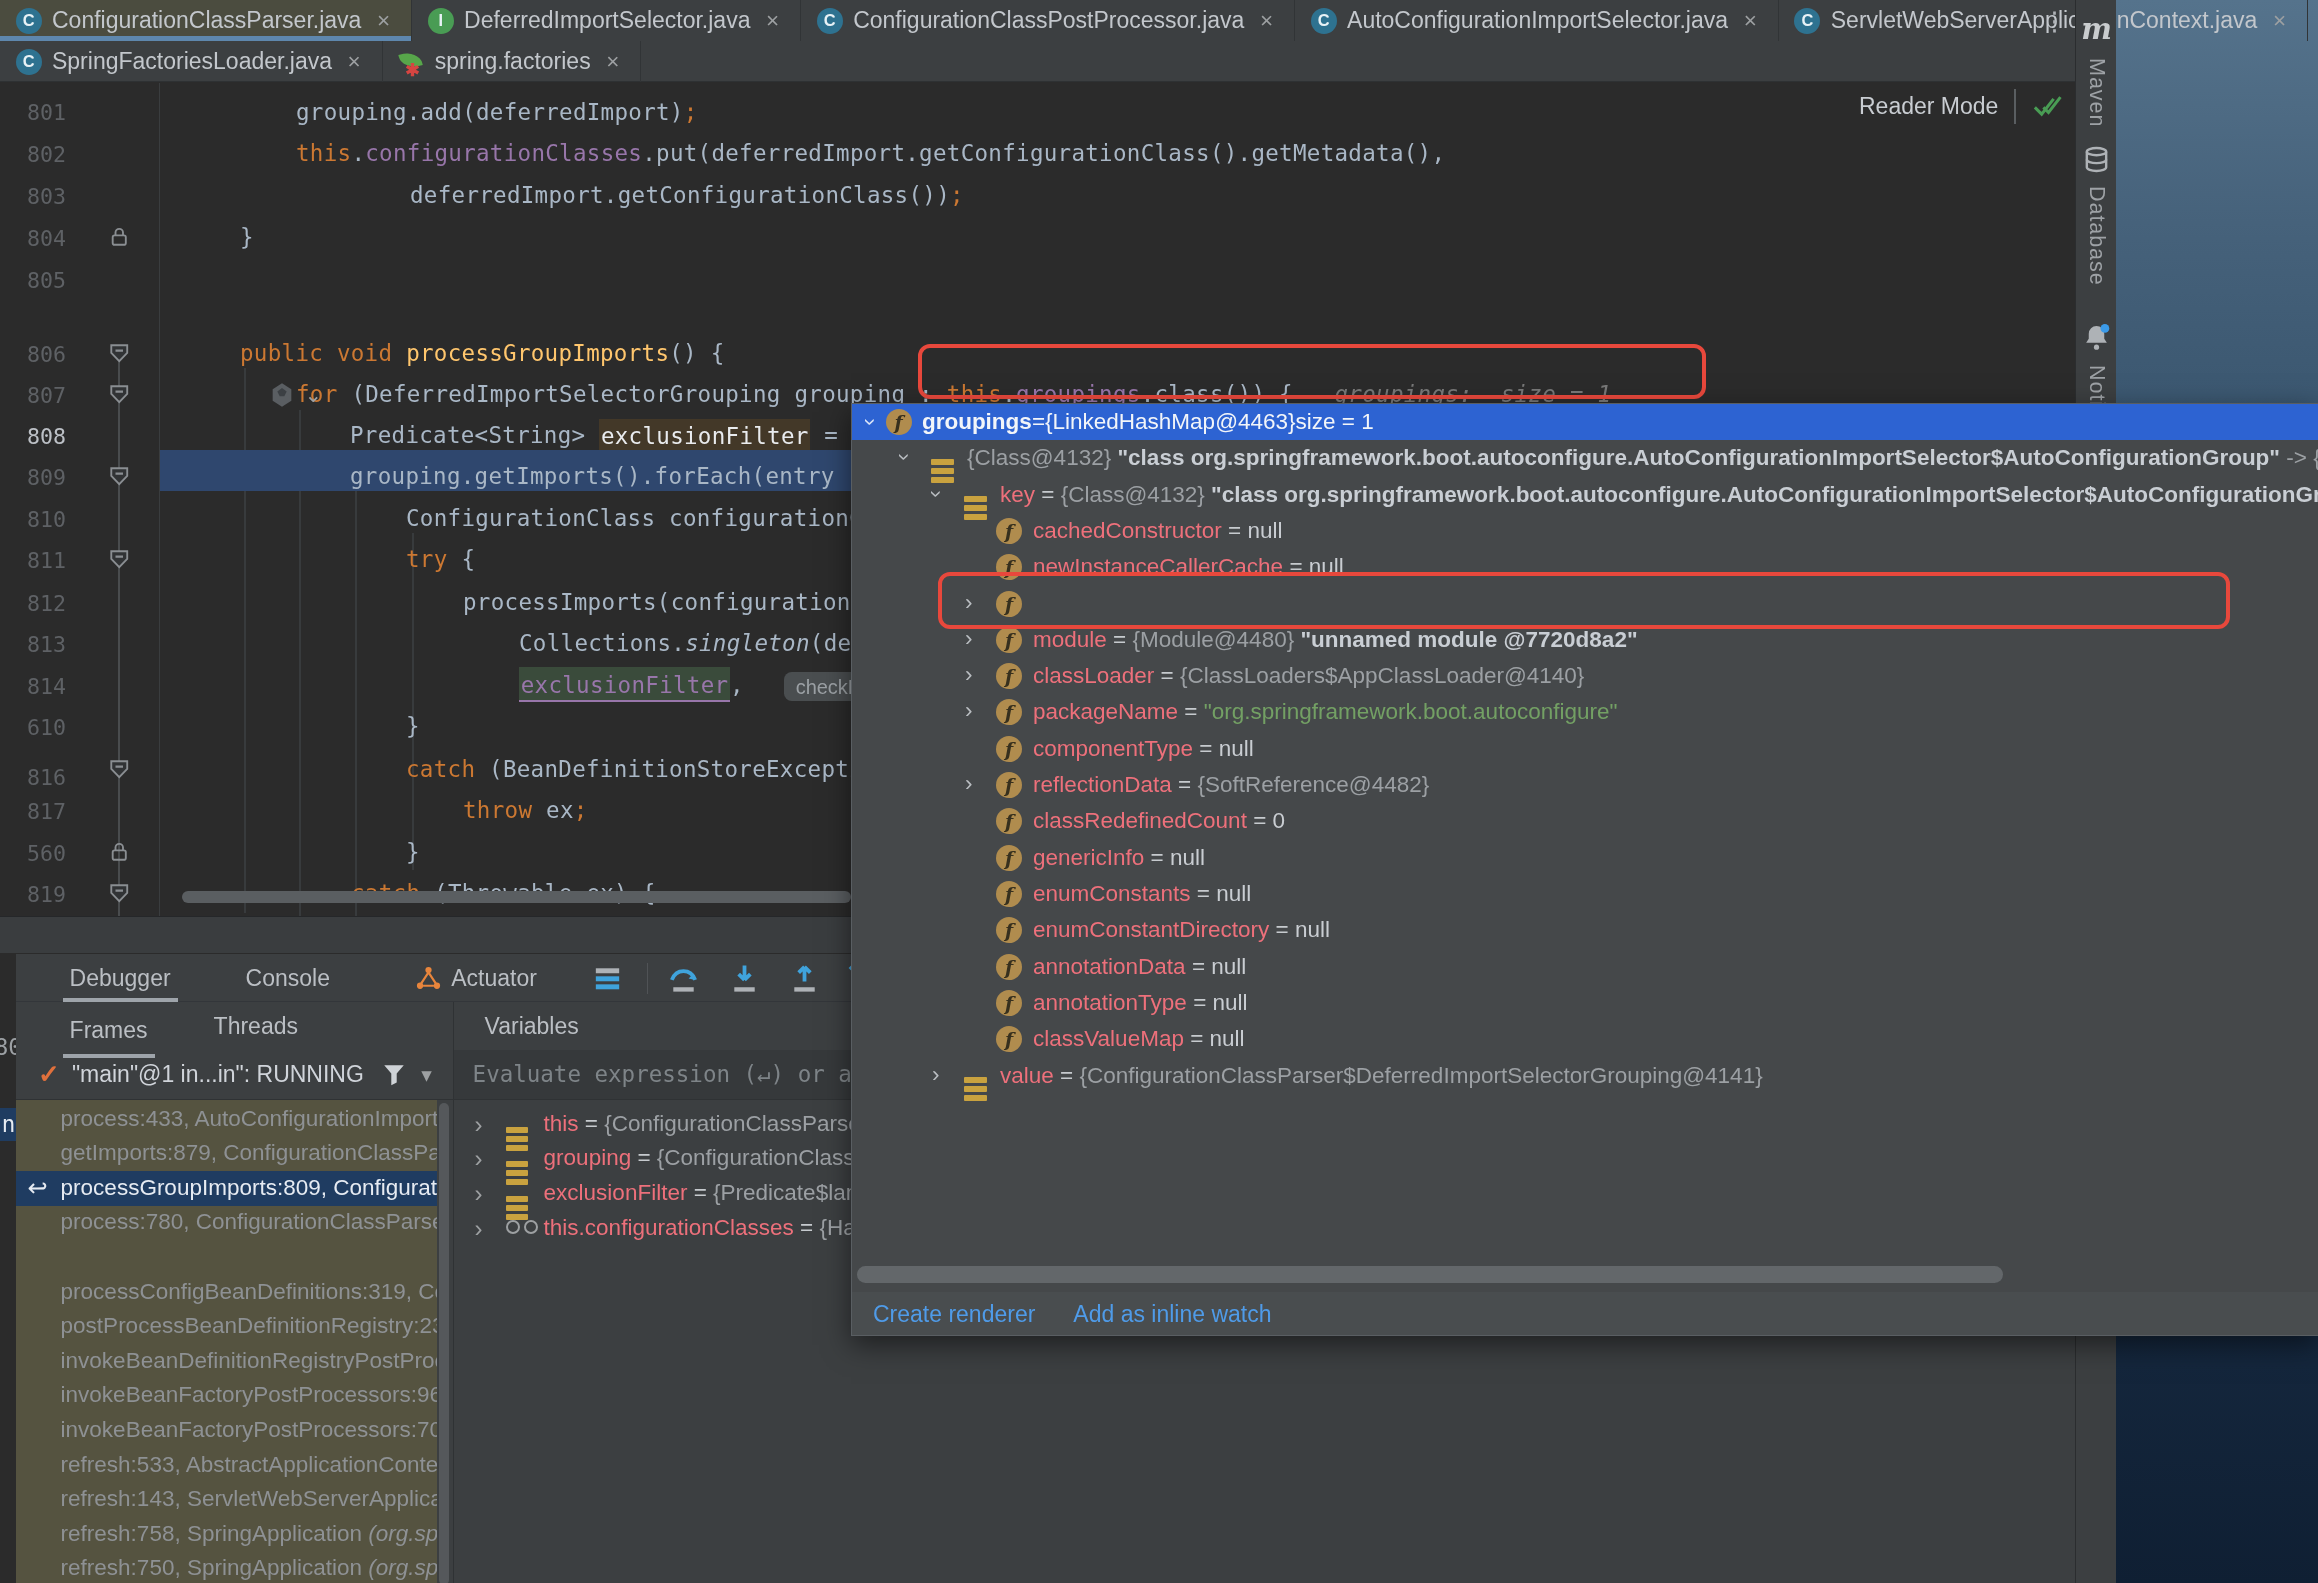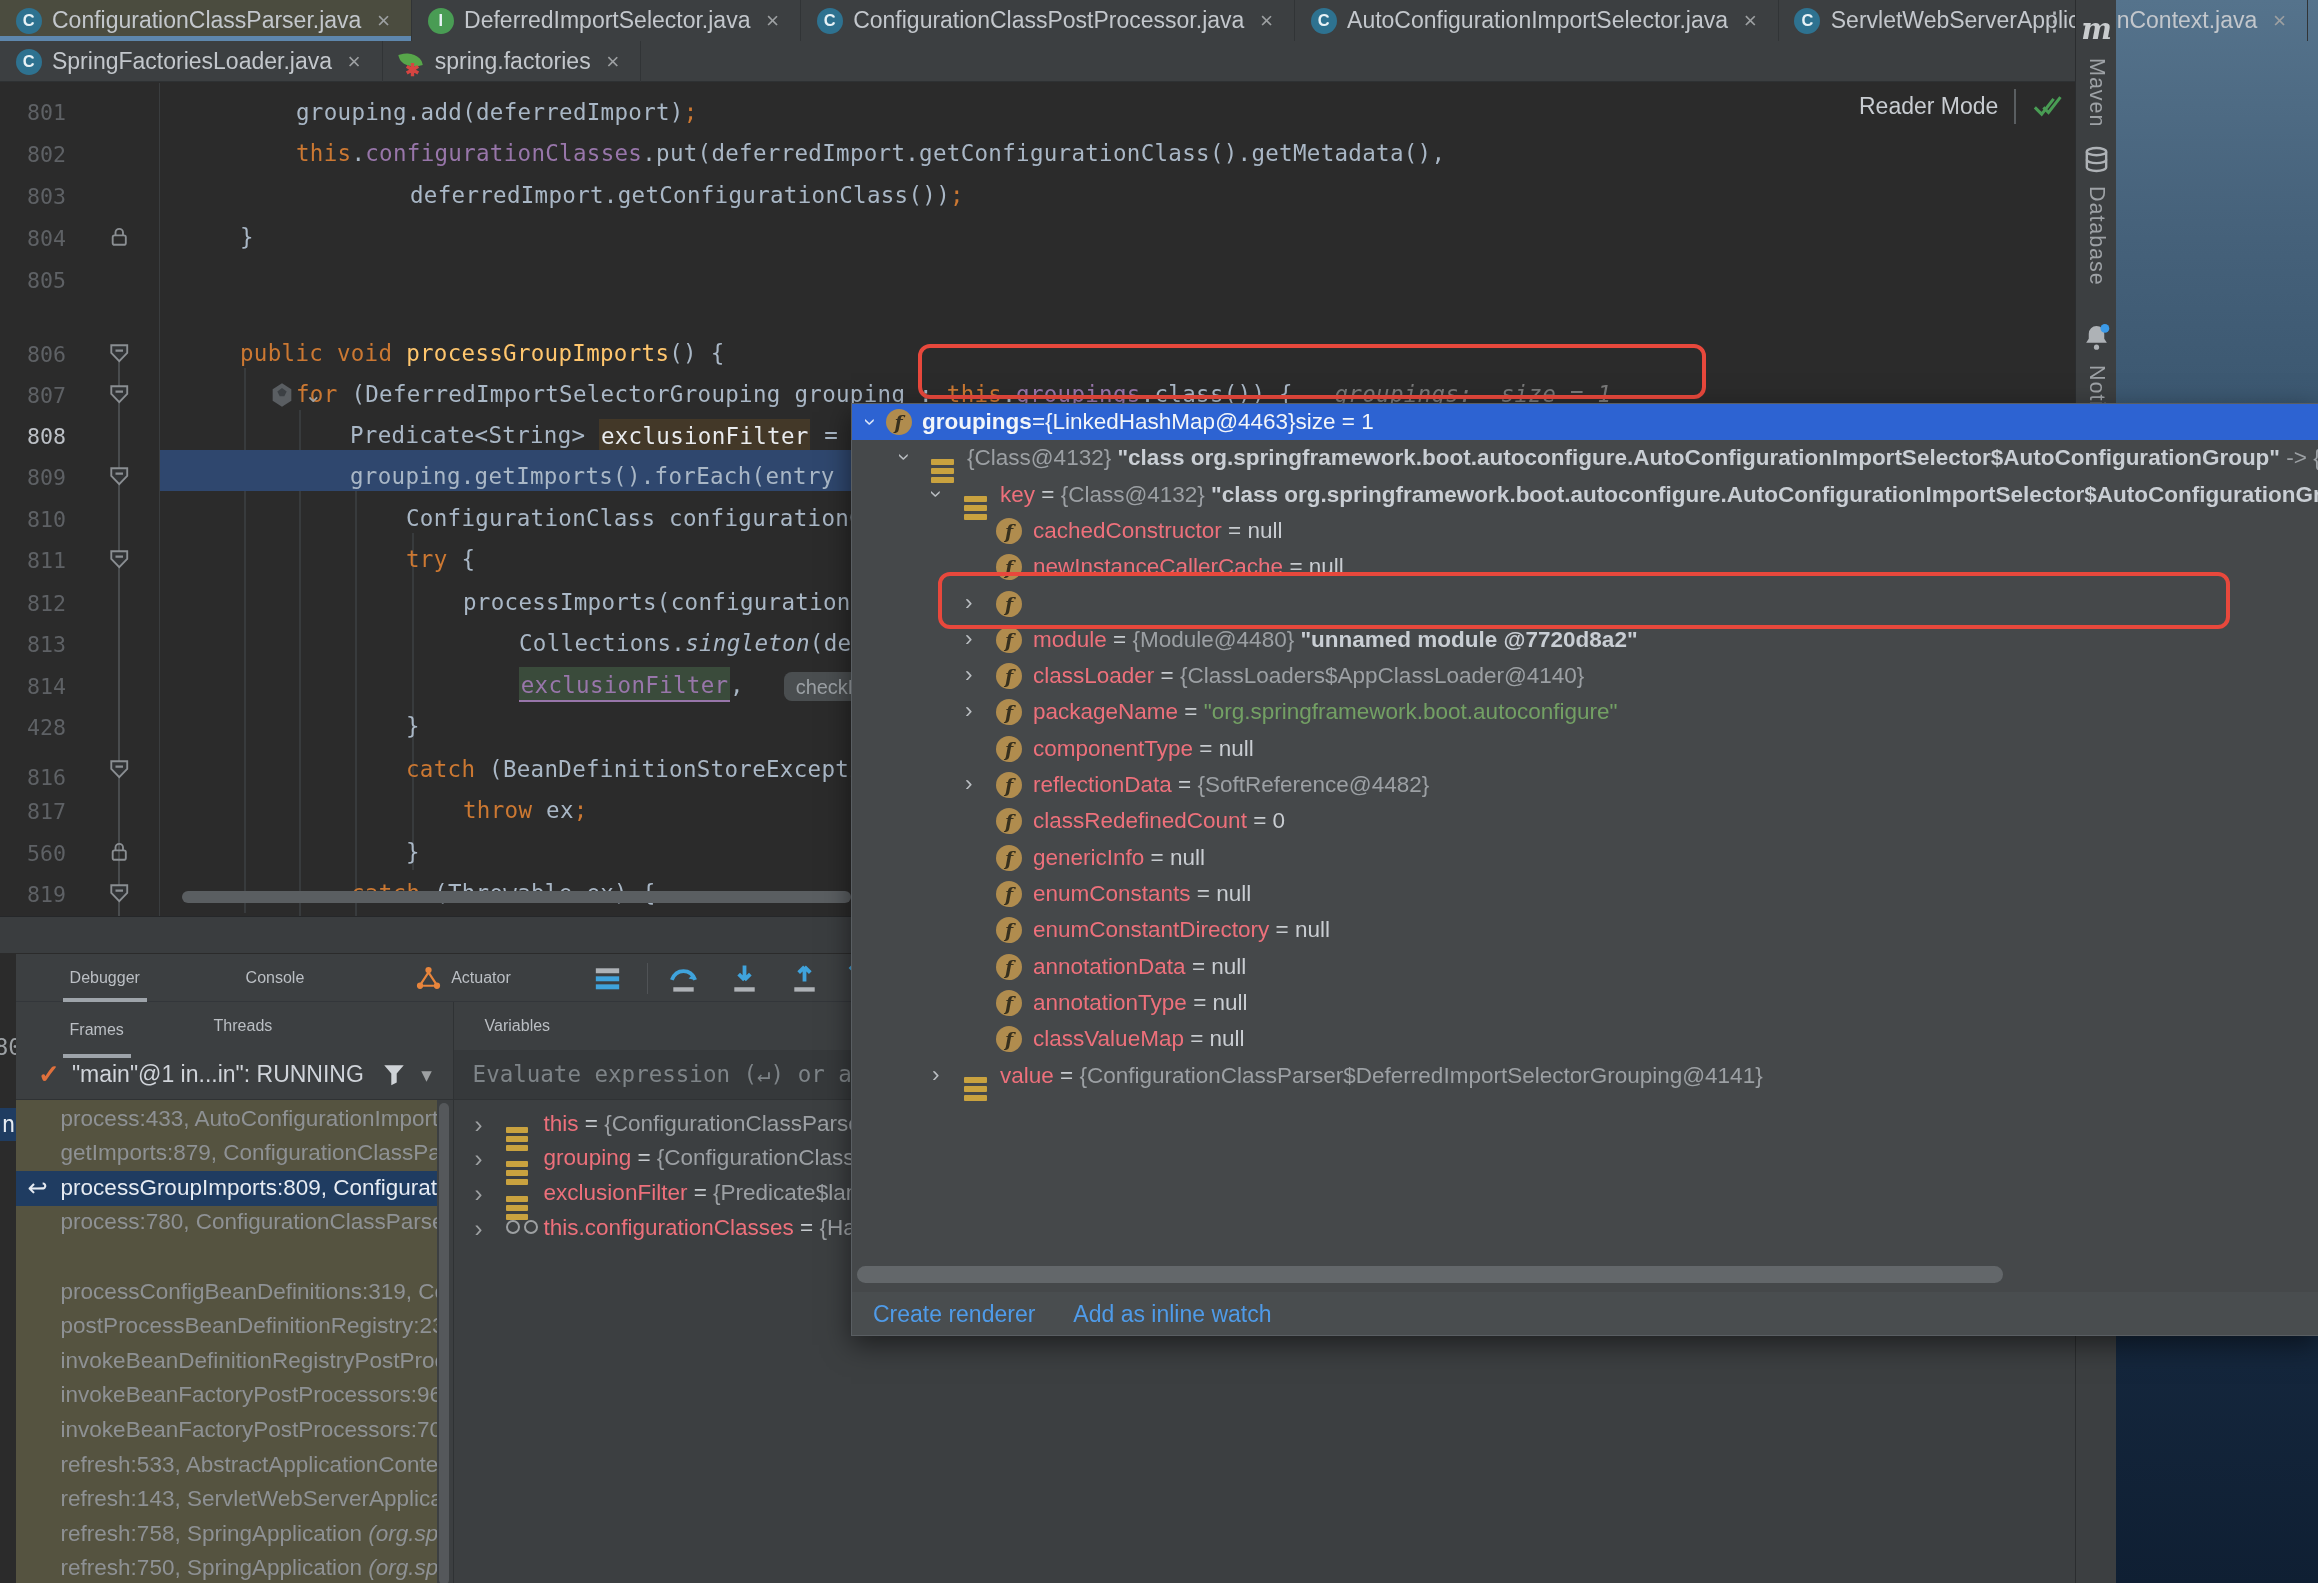--- a/index.html
+++ b/index.html
@@ -64,21 +64,21 @@
   #reader-mode { left:1859px; top:86px; height:40px; display:flex; align-items:center; gap:15.6px; }
   #reader-mode .label { color:#C9CDD2; font-size:23px; }
   #reader-mode .vsep { width:1.7px; height:35px; background:#5A5E61; }
 
   
   #midband { left:0; top:916px; width:2075px; height:37px; background:#3A3D3F; border-top:0.9px solid #252729; }
 
   
   #bottom-panel { left:15.6px; top:954px; width:2059px; height:630px; background:#3C3F41; }
   #panel-tabs { position:absolute; left:0; top:0; width:100%; height:48px; border-bottom:0.9px solid #33363a; }
-  .ptab { position:absolute; top:0; height:48px; display:flex; align-items:center; color:#BBBFC4; font-size:16px;justify-content:center; }
+  .ptab { position:absolute; top:0; height:48px; display:flex; align-items:center; color:#BBBFC4; font-size:23px;justify-content:center; }
   .ptab .ul { position:absolute; left:-7px; right:-7px; bottom:0; height:4.3px; background:#9EA4AA; }
   .toolbar-ic { position:absolute; top:7px; width:35px; height:35px; }
   .tsep { position:absolute; top:8.6px; width:1.7px; height:31px; background:#505356; }
   #panel-row2 { position:absolute; left:0; top:48px; width:100%; height:48px; }
   #pane-divider { position:absolute; left:437px; top:48px; width:1.7px; height:583px; background:#2F3234; }
   #thread-row { position:absolute; left:0; top:96px; width:437px; height:50px; border-bottom:0.9px solid #2F3234;
                 display:flex; align-items:center; }
   #thread-row .check { color:#E0703C; font-size:26px; font-weight:bold; margin-left:22.5px; }
   #thread-row .ttext { color:#D0D4DA; font-size:23px; margin-left:12px; white-space:nowrap; }
   #eval-bar { position:absolute; left:438px; top:96px; width:1621px; height:50px; background:#36393B;
@@ -280,21 +280,21 @@
         </div>
         <div class="code-row" style="top:534px">
           <span class="lnum" style="left:7px; top:8.6px;">813</span>
           <span class="codetext" style="left:519px; top:7px;"><span class="sd">Collections.</span><span class="si">singleton</span><span class="sd">(deferredImport.getImportSelector()),</span></span>
         </div>
         <div class="code-row" style="top:576px">
           <span class="lnum" style="left:7px; top:8.6px;">814</span>
           <span class="codetext" style="left:519px; top:7px;"><span class="sxg">exclusionFilter</span><span class="sd">,  </span><span class="schip">checkForCircularImports</span></span>
         </div>
         <div class="code-row" style="top:617px">
-          <span class="lnum" style="left:7px; top:8.6px;">428</span>
+          <span class="lnum" style="left:7px; top:8.6px;">610</span>
           <span class="codetext" style="left:406px; top:7px;"><span class="sd">}</span></span>
         </div>
         <div class="code-row" style="top:660px">
           <span class="lnum" style="left:7px; top:16px;">816</span>
           <span class="gutter-ic" style="top:8.6px">
             <svg width="22.5" height="22.5" viewBox="0 0 24 24">
               <path d="M3.5 3.5 H20.5 V11.5 L12 20.5 L3.5 11.5 Z" fill="#313335" stroke="#8A8E92" stroke-width="2"></path>
               <rect x="8" y="8" width="8" height="2.4" fill="#8A8E92"></rect>
             </svg>
           </span>

